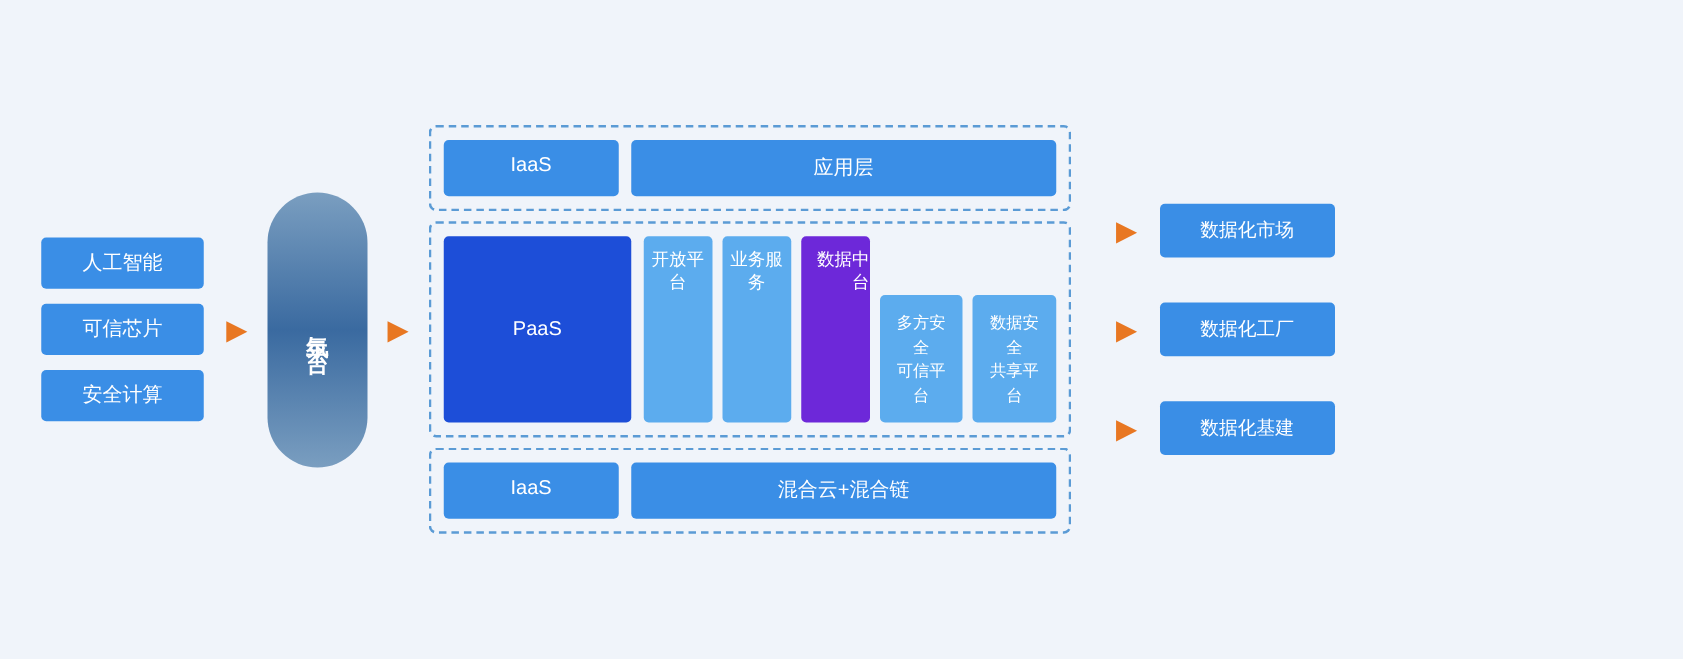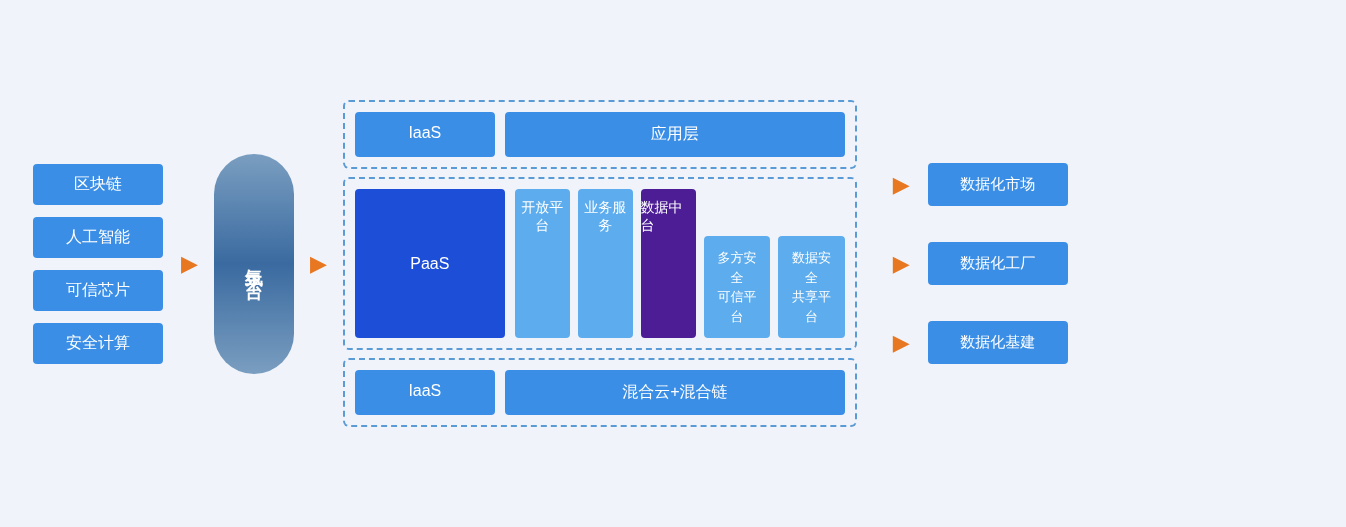--- a/index.html
+++ b/index.html
@@ -140,25 +140,25 @@
       background: #5cacee;
       color: white;
       font-size: 14px;
       font-weight: 500;
       text-align: center;
       border-radius: 4px;
       padding: 10px 0;
       flex: 1;
     }
     .paas-middle {
-      background: #4c1d95;
+      background: #6d28d9;
       color: white;
       font-size: 14px;
       font-weight: 500;
-      text-align: left;
+      text-align: right;
       border-radius: 4px;
       padding: 10px 0;
     }
     .paas-bottom-row {
       display: flex;
       gap: 8px;
       margin-top: 47px;
     }
     .paas-bottom-btn {
       background: #5cacee;
@@ -213,21 +213,20 @@
       border-radius: 4px;
       width: 140px;
     }
   </style>
 </head>
 <body>
 
 <div class="diagram">
 
   <div class="left-panel">
-    <div class="left-box">区块链</div>
     <div class="left-box">人工智能</div>
     <div class="left-box">可信芯片</div>
     <div class="left-box">安全计算</div>
   </div>
 
   <span class="arrow-right">▶</span>
 
   <div class="pill">
     <span class="pill-text">氛平台</span>
   </div>

